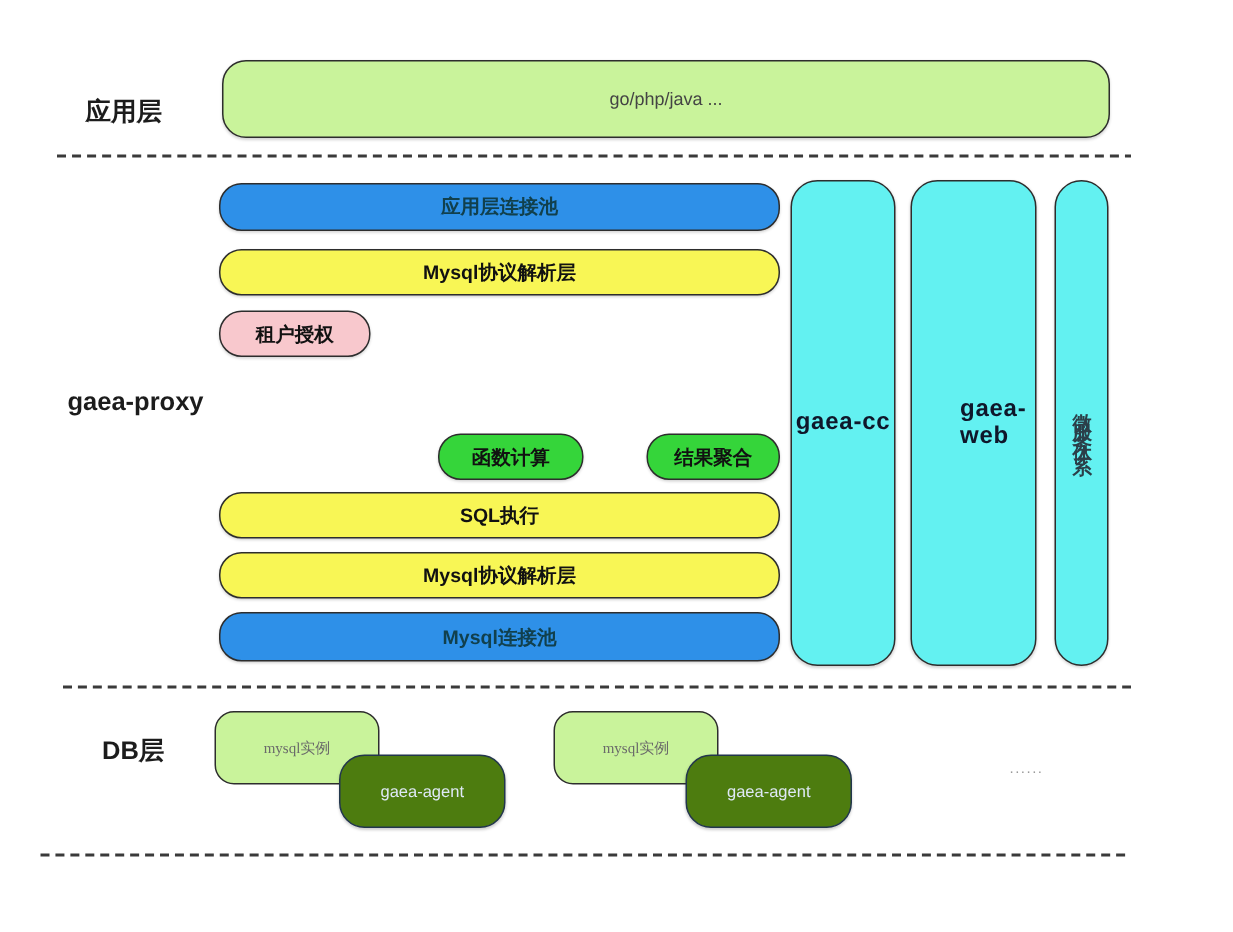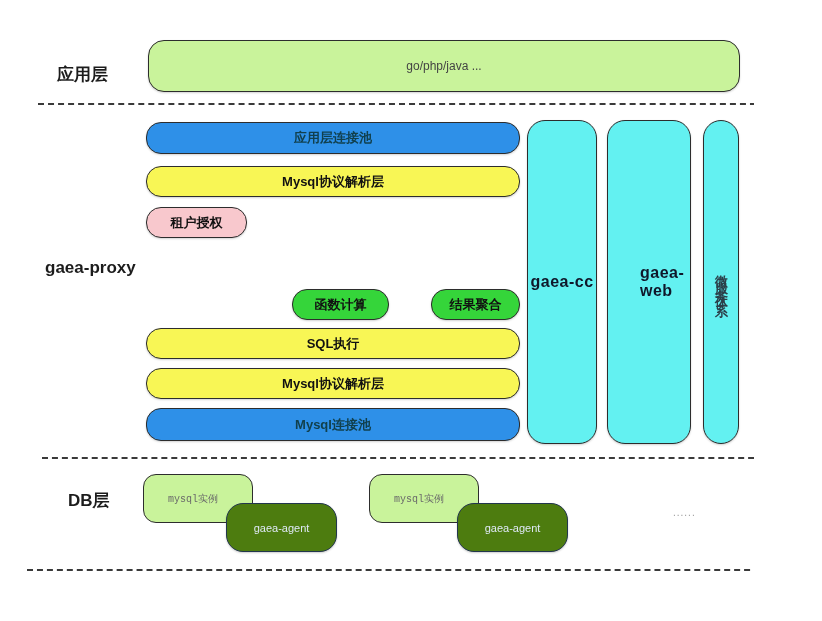--- a/index.html
+++ b/index.html
@@ -24,23 +24,23 @@
   .green-bright{background:#35d53a;}
   .cyan{background:#63f1f1;border-radius:18px;}
   .cyan .txt{color:#0f172a;font-size:16px;letter-spacing:0.5px;}
   .app-box{font-weight:normal;font-size:12px;color:#444;border-radius:16px;}
   .vertical-txt{
     writing-mode:vertical-rl;text-orientation:upright;
     letter-spacing:7px;font-size:13px;font-weight:bold;color:#2b3f49;
   }
   .db-mysql{
     background:#c9f39b;border:1.6px solid #2d2d2d;border-radius:13px;
-    display:flex;align-items:center;justify-content:flex-start;
-    font-family:Liberation Mono, monospace;
-    font-size:10px;color:#6a6a6a;font-weight:normal;padding-left:24px;
+    display:flex;align-items:center;justify-content:center;
+    font-family:Liberation Serif, serif;
+    font-size:10px;color:#6a6a6a;font-weight:normal;
   }
   .db-agent{
     background:#4d7c0f;border:1.6px solid #22364d;border-radius:17px;
     display:flex;align-items:center;justify-content:center;
     font-size:11px;color:#dfe9f6;font-weight:normal;
     box-shadow:0 1px 2px rgba(0,0,0,0.2);
   }
   .dots{font-size:10px;color:#9a9a9a;letter-spacing:1px;}
 </style>
 </head>

